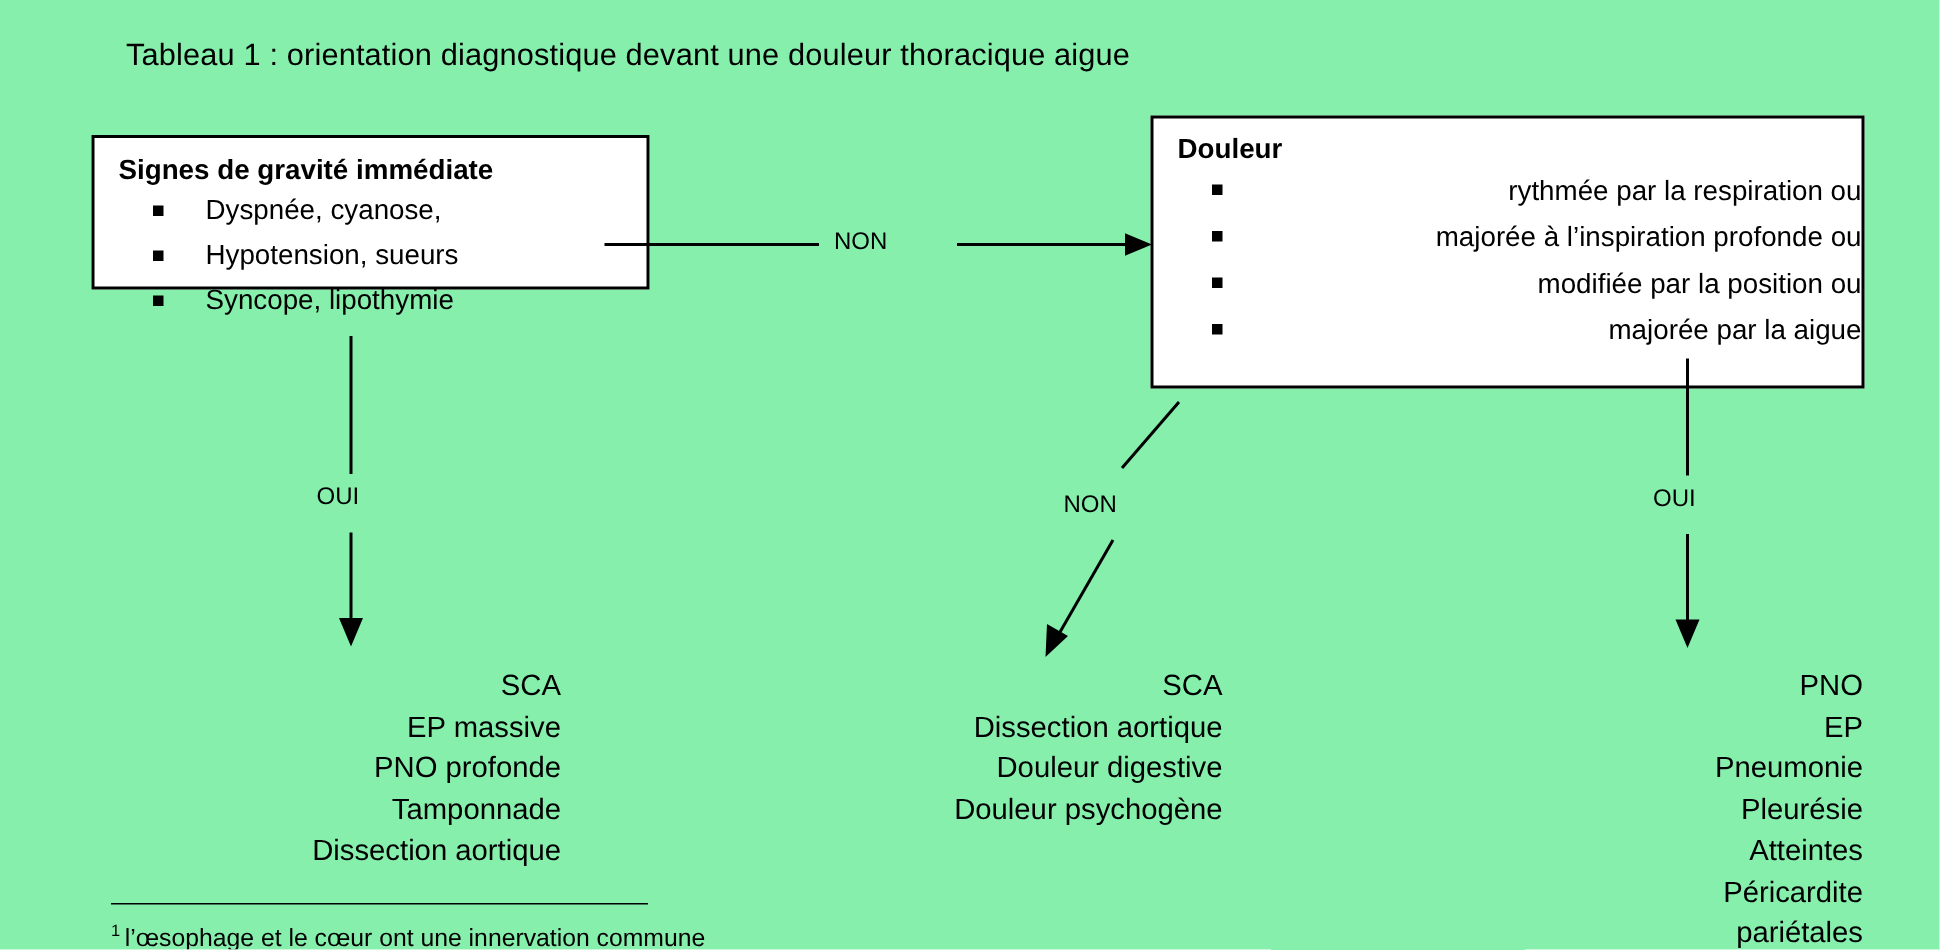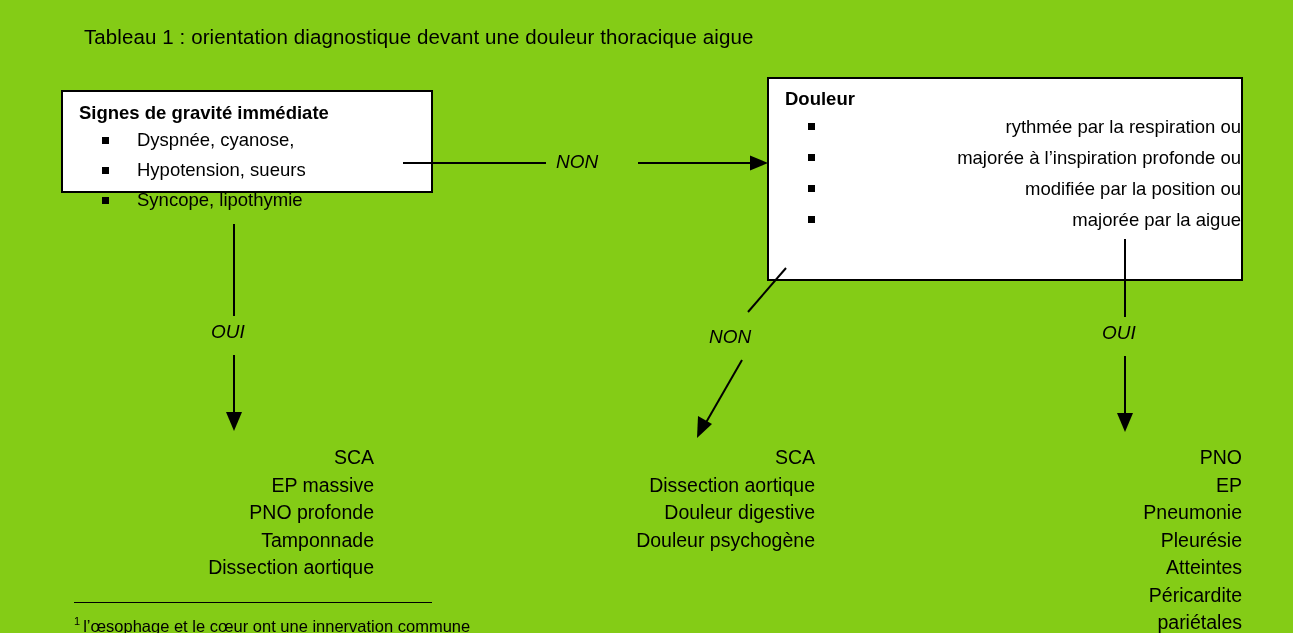--- a/index.html
+++ b/index.html
@@ -8,21 +8,21 @@
     background: #ffffff;
   }
   body {
     font-family: "Liberation Sans", sans-serif;
     color: #000000;
   }
   #canvas {
     position: relative;
     width: 1293px;
     height: 633px;
-    background: #84cc16;
+    background: #86efac;
     overflow: hidden;
   }
 
   
   #title {
     position: absolute;
     left: 84px;
     top: 24px;
     font-size: 20.5px;
     line-height: 26px;
@@ -31,21 +31,21 @@
   }
 
   
   .decision-box {
     position: absolute;
     border: 2px solid #000000;
     box-sizing: border-box;
     background: #ffffff;
   }
   #box-gravite { left: 61px;  top: 90px; width: 372px; height: 103px; }
-  #box-douleur { left: 767px; top: 77px; width: 476px; height: 204px; }
+  #box-douleur { left: 767px; top: 77px; width: 476px; height: 182px; }
 
   .box-heading {
     font-size: 18.5px;
     font-weight: bold;
     line-height: 24px;
     margin: 9px 0 0 16px;
     white-space: nowrap;
   }
   #box-douleur .box-heading { margin-top: 8px; }
 
@@ -85,24 +85,23 @@
     border-left: 2px solid #000000;
   }
   .arrow-svg {
     position: absolute;
     overflow: visible;
   }
 
   
   .edge-label {
     position: absolute;
-    font-size: 19px;
+    font-size: 16px;
     line-height: 22px;
     white-space: nowrap;
-    font-style: italic;
   }
 
   
   .outcome-list {
     position: absolute;
     text-align: center;
     font-size: 19.5px;
     line-height: 27.5px;
     white-space: nowrap;
   }

